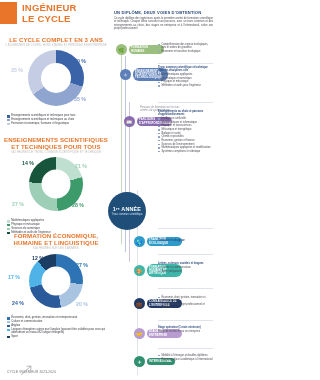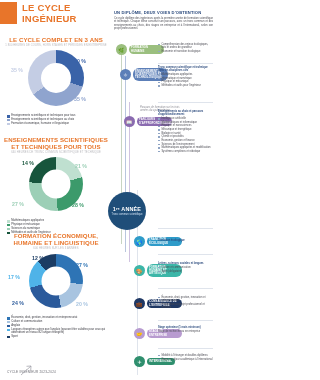--- a/index.html
+++ b/index.html
@@ -84,22 +84,22 @@
   .arrow{position:absolute;right:78px;bottom:4px;width:14px;height:12px;}
 </style>
 </head>
 <body>
 
 <div class="page">
 
   <div class="hdr">
     <div class="hdr-block"></div>
     <div class="hdr-title">
+      <div>INGÉNIEUR</div>
       <div>LE CYCLE</div>
-      <div>INGÉNIEUR</div>
     </div>
   </div>
 
   <div class="leftcol">
 
     <div style="position:absolute;left:0;top:2px;width:112px;">
       <div class="sec-title">LE CYCLE COMPLET EN 3 ANS</div>
       <div class="sec-sub">1 800 HEURES DE COURS, HORS STAGES ET PÉRIODES EN ENTREPRISE</div>
 
       <div class="donutwrap" style="height:62px;margin-top:3px;">

